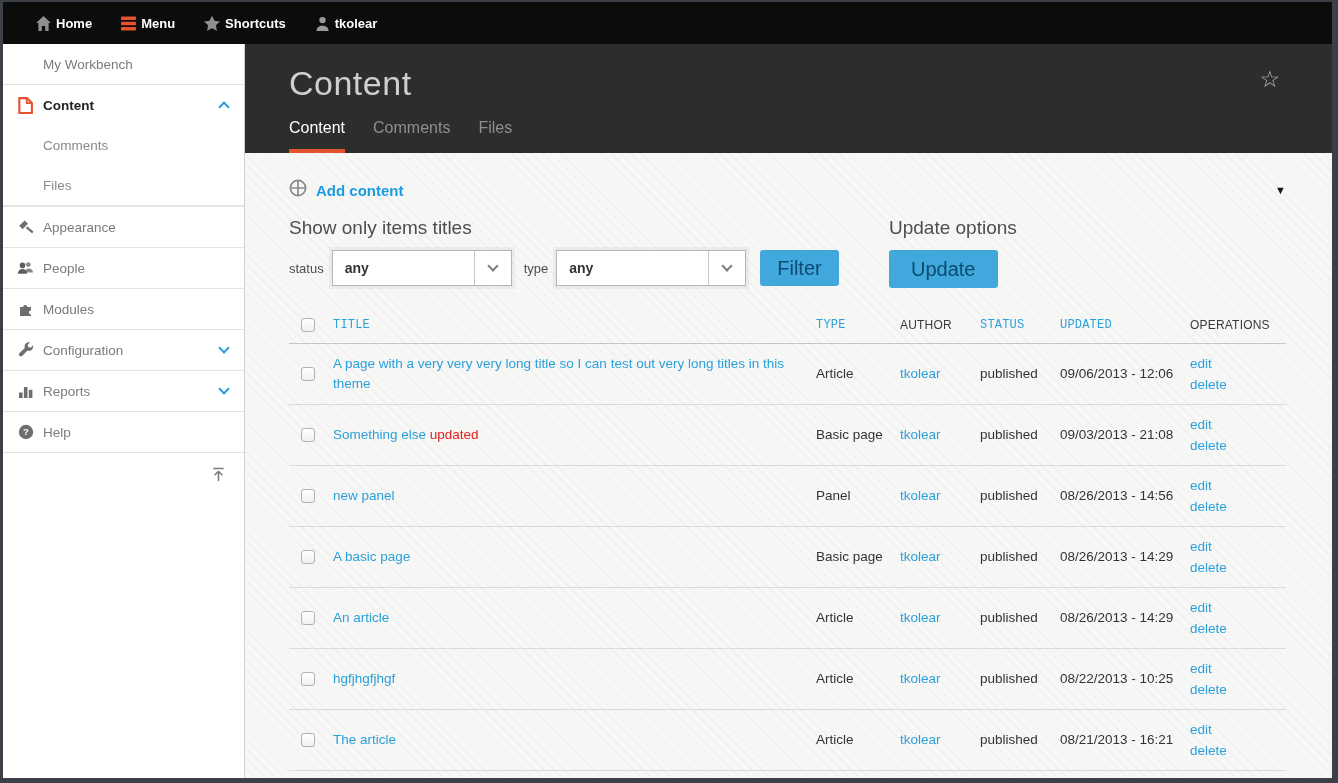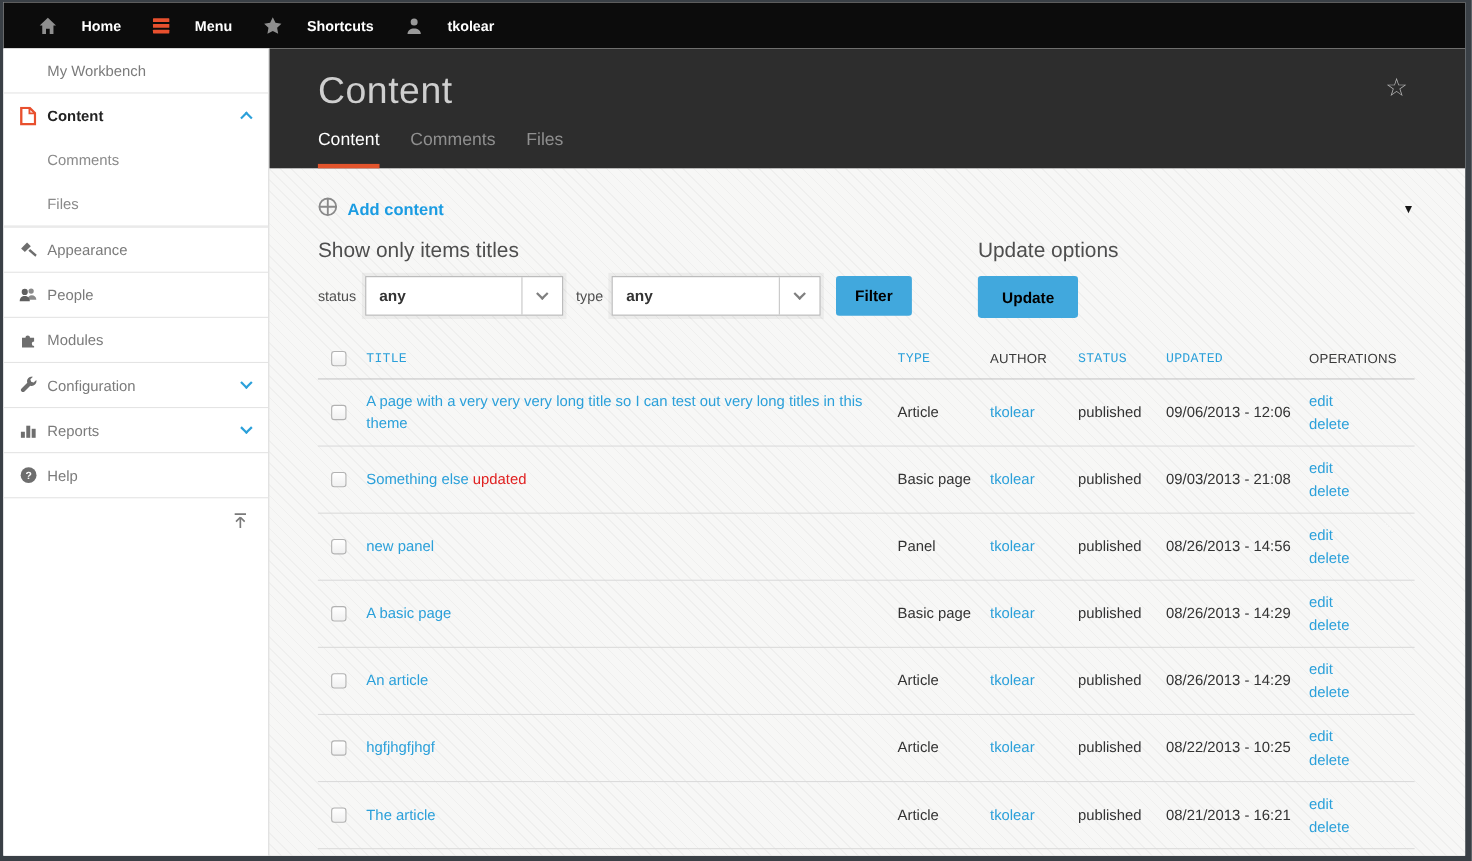--- a/index.html
+++ b/index.html
@@ -3,21 +3,21 @@
 <meta charset="utf-8">
 <style>
   * { box-sizing: border-box; margin: 0; padding: 0; }
   html, body { width: 1338px; height: 783px; overflow: hidden; }
   body { background: #3a4046; font-family: "Liberation Sans", sans-serif; }
   .frame { width: 1338px; height: 783px; padding: 2px 6px 5px 3px; }
   .window { width: 100%; height: 100%; background: #fff; display: flex; flex-direction: column; overflow: hidden; }
 
   
   .topbar { height: 42px; background: #0c0c0c; display: flex; align-items: center; padding-left: 18px; flex-shrink: 0; }
-  .topbar-item { display: flex; align-items: center; gap: 22px; color: #fff; font-size: 13px; font-weight: bold; padding: 0 14px; height: 100%; cursor: pointer; }
+  .topbar-item { display: flex; align-items: center; gap: 4px; color: #fff; font-size: 13px; font-weight: bold; padding: 0 14px; height: 100%; cursor: pointer; }
   .topbar-item svg { display: block; }
 
   
   .split { flex: 1; display: flex; min-height: 0; }
 
   
   .sidebar { width: 242px; background: #fff; border-right: 1px solid #cfcfcf; flex-shrink: 0; display: flex; flex-direction: column; }
   .sb-item { display: flex; align-items: center; height: 40px; padding: 0 16px 0 14px; font-size: 13.5px; color: #7b7b7b; cursor: pointer; }
   .sb-item .sb-icon { width: 17px; margin-right: 9px; display: flex; justify-content: center; }
   .sb-item.no-icon { padding-left: 40px; }
@@ -55,21 +55,21 @@
   .zone-heading { font-size: 19px; color: #4e4e4e; font-weight: normal; }
   .controls { display: flex; align-items: center; margin-top: 11px; }
   .ctl-label { font-size: 13px; color: #4e4e4e; margin-right: 8px; }
   .select { display: flex; align-items: stretch; height: 36px; background: #fff; border: 1px solid #b5b5b5; box-shadow: 0 0 0 3px rgba(0,0,0,0.045); cursor: pointer; }
   .select .val { flex: 1; display: flex; align-items: center; padding: 0 12px; font-size: 14px; font-weight: bold; color: #333; white-space: nowrap; overflow: hidden; }
   .select .chevbox { width: 37px; border-left: 1px solid #c6c6c6; display: flex; align-items: center; justify-content: center; }
   .select .chevbox .chev { border-color: #7f7f7f; }
   .sel-status { width: 180px; margin-right: 12px; }
   .sel-type { width: 190px; margin-right: 14px; }
   .sel-update { width: 300px; margin-right: 16px; }
-  .btn { background: #41a8dd; color: #000000; font-size: 14px; font-weight: bold; border: none; border-radius: 3px; height: 36px; padding: 0 17px; cursor: pointer; font-family: "Liberation Sans", sans-serif; }
+  .btn { background: #41a8dd; color: #0c4a6e; font-size: 20px; font-weight: normal; border: none; border-radius: 3px; height: 36px; padding: 0 17px; cursor: pointer; font-family: "Liberation Sans", sans-serif; }
   .btn-update { height: 38px; padding: 0 22px; }
 
   
   .ctable { margin-top: 18px; }
   .trow, .thead { display: grid; grid-template-columns: 44px minmax(0,1fr) 84px 80px 80px 130px 96px; align-items: center; }
   .thead { min-height: 38px; border-bottom: 1px solid #c6c6c6; }
   .trow { min-height: 61px; border-bottom: 1px solid #dbdbdb; }
   .hcell { font-size: 12px; color: #3a3a3a; letter-spacing: 0.2px; }
   .hcell.sortable { color: #2ba0da; cursor: pointer; font-family: Liberation Mono, monospace; }
   .cell { font-size: 13.5px; color: #333; line-height: 20px; padding-right: 14px; }

